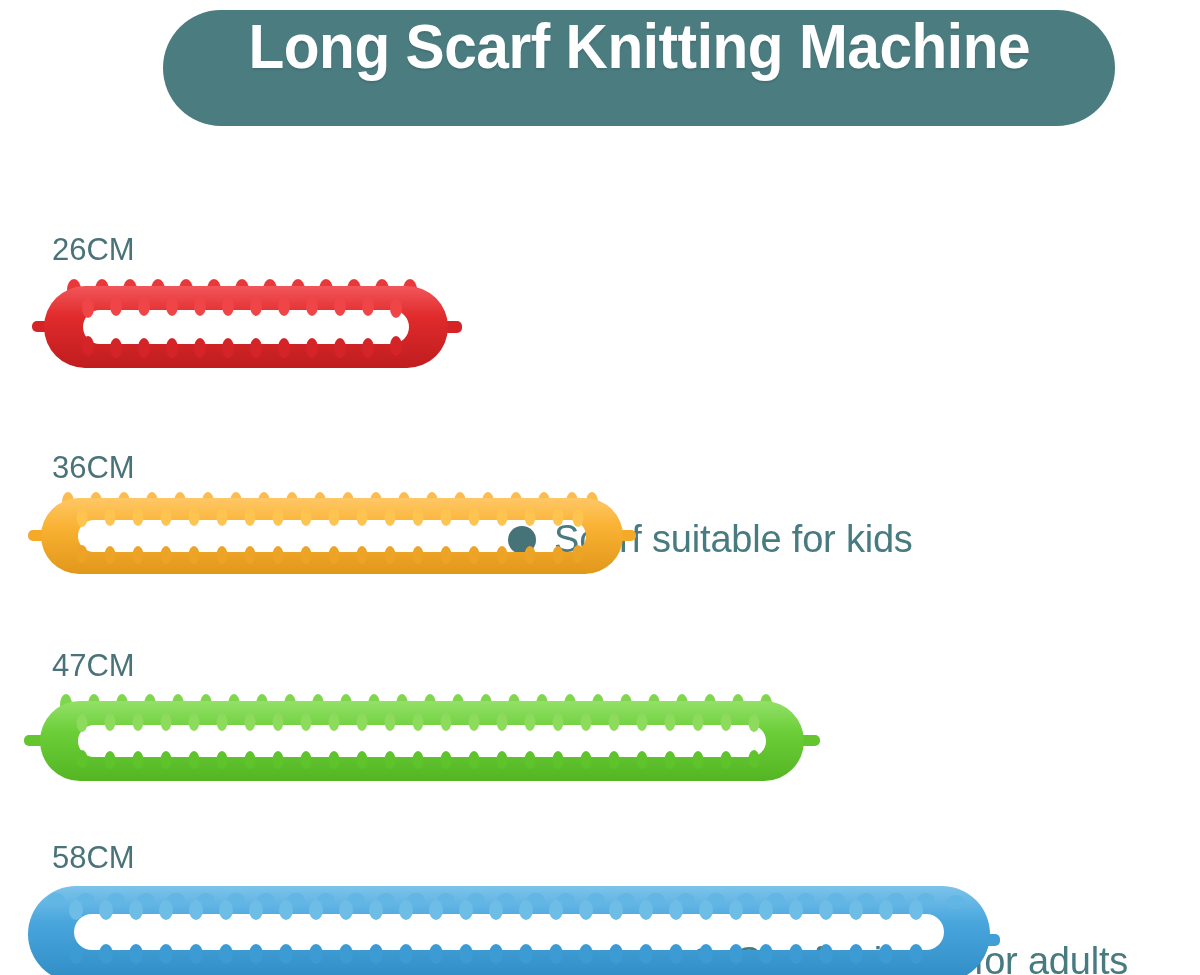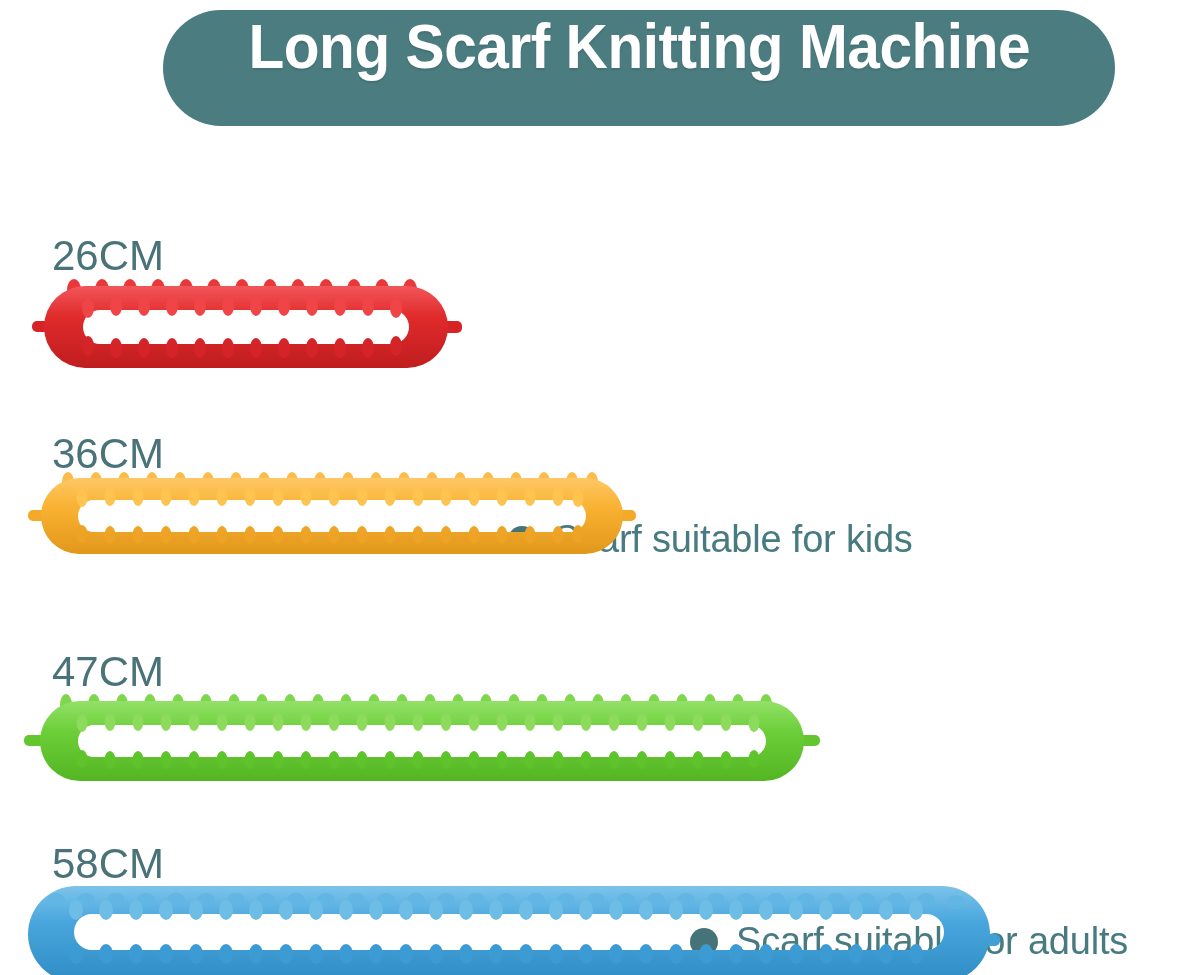--- a/index.html
+++ b/index.html
@@ -39,29 +39,29 @@
     text-shadow: 0 2px 2px rgba(0,0,0,0.10);
   }
 
   
   .row {
     position: absolute;
     left: 0;
     width: 1200px;
   }
   .row-1 { top: 218px; height: 170px; }
-  .row-2 { top: 420px; height: 160px; }
+  .row-2 { top: 440px; height: 160px; }
   .row-3 { top: 635px; height: 170px; text-align: center; }
   .row-4 { top: 828px; height: 147px; }
 
   .size-label {
     position: absolute;
     color: #4a7379;
     font-family: "Liberation Sans", sans-serif;
-    font-size: 42px;
+    font-size: 31px;
     font-weight: normal;
     letter-spacing: 0px;
     white-space: nowrap;
   }
 
   .loom-wrap {
     position: absolute;
   }
   .loom-wrap svg { display: block; }
 

